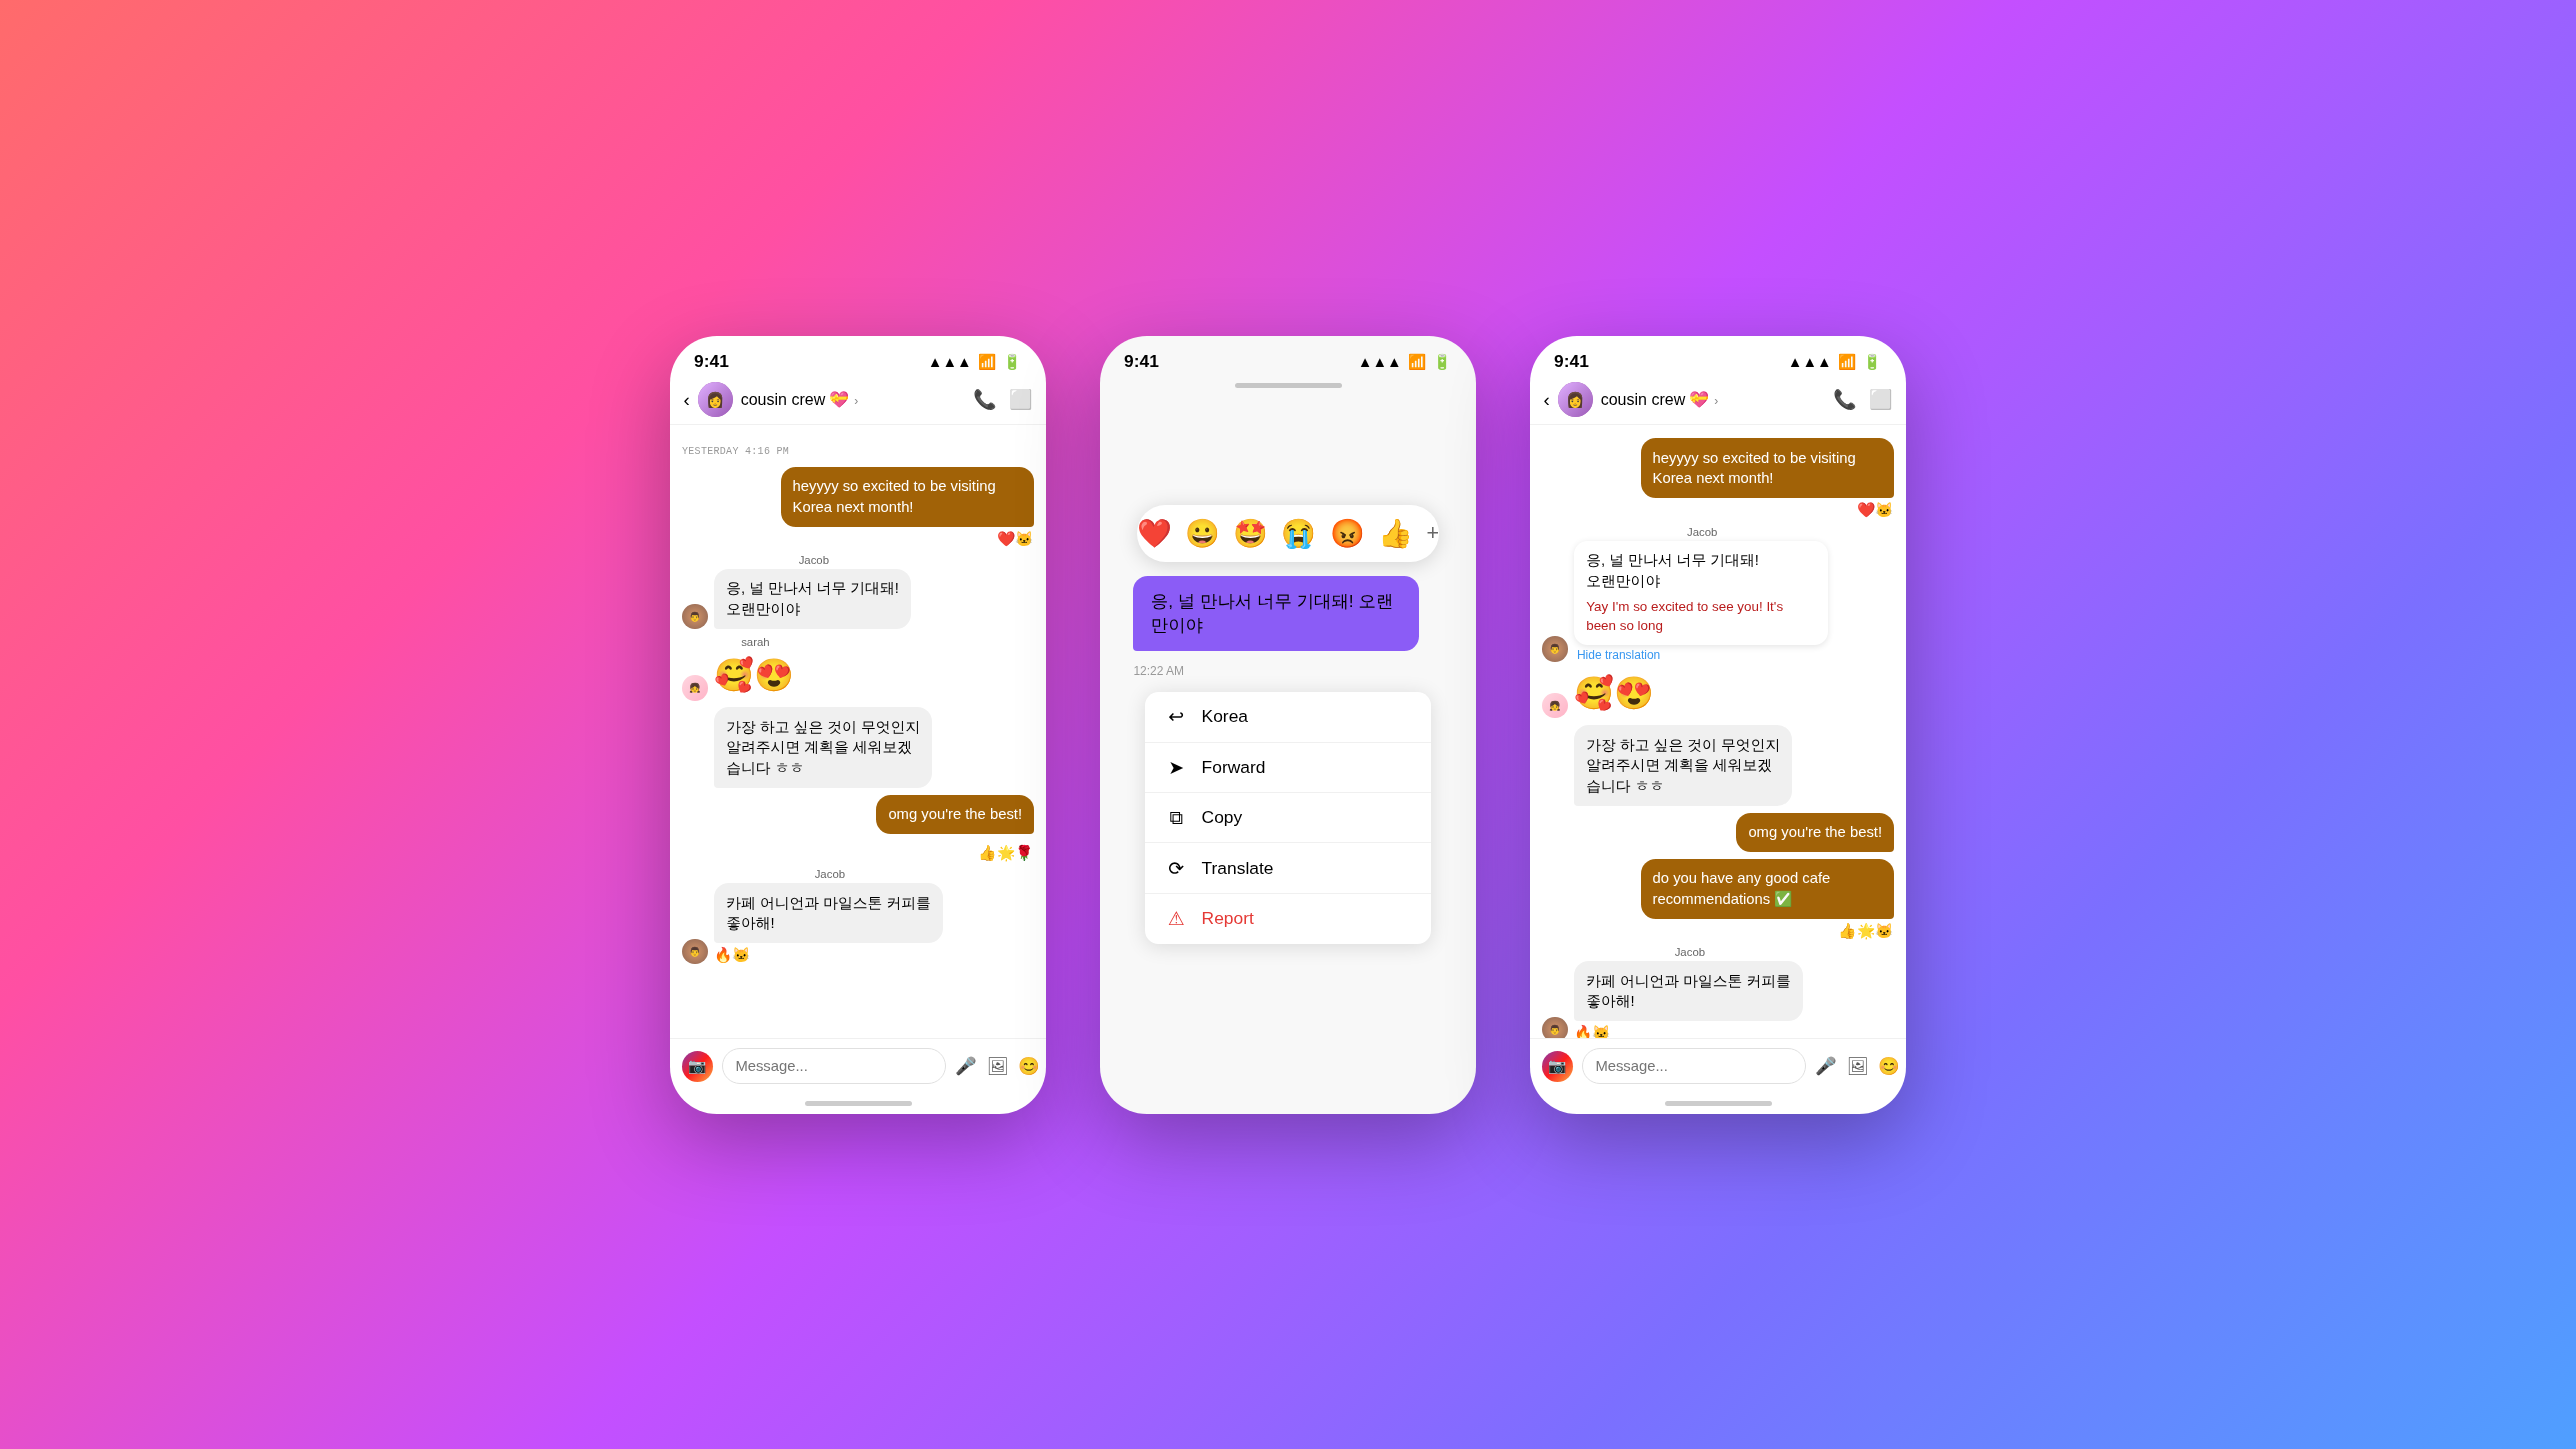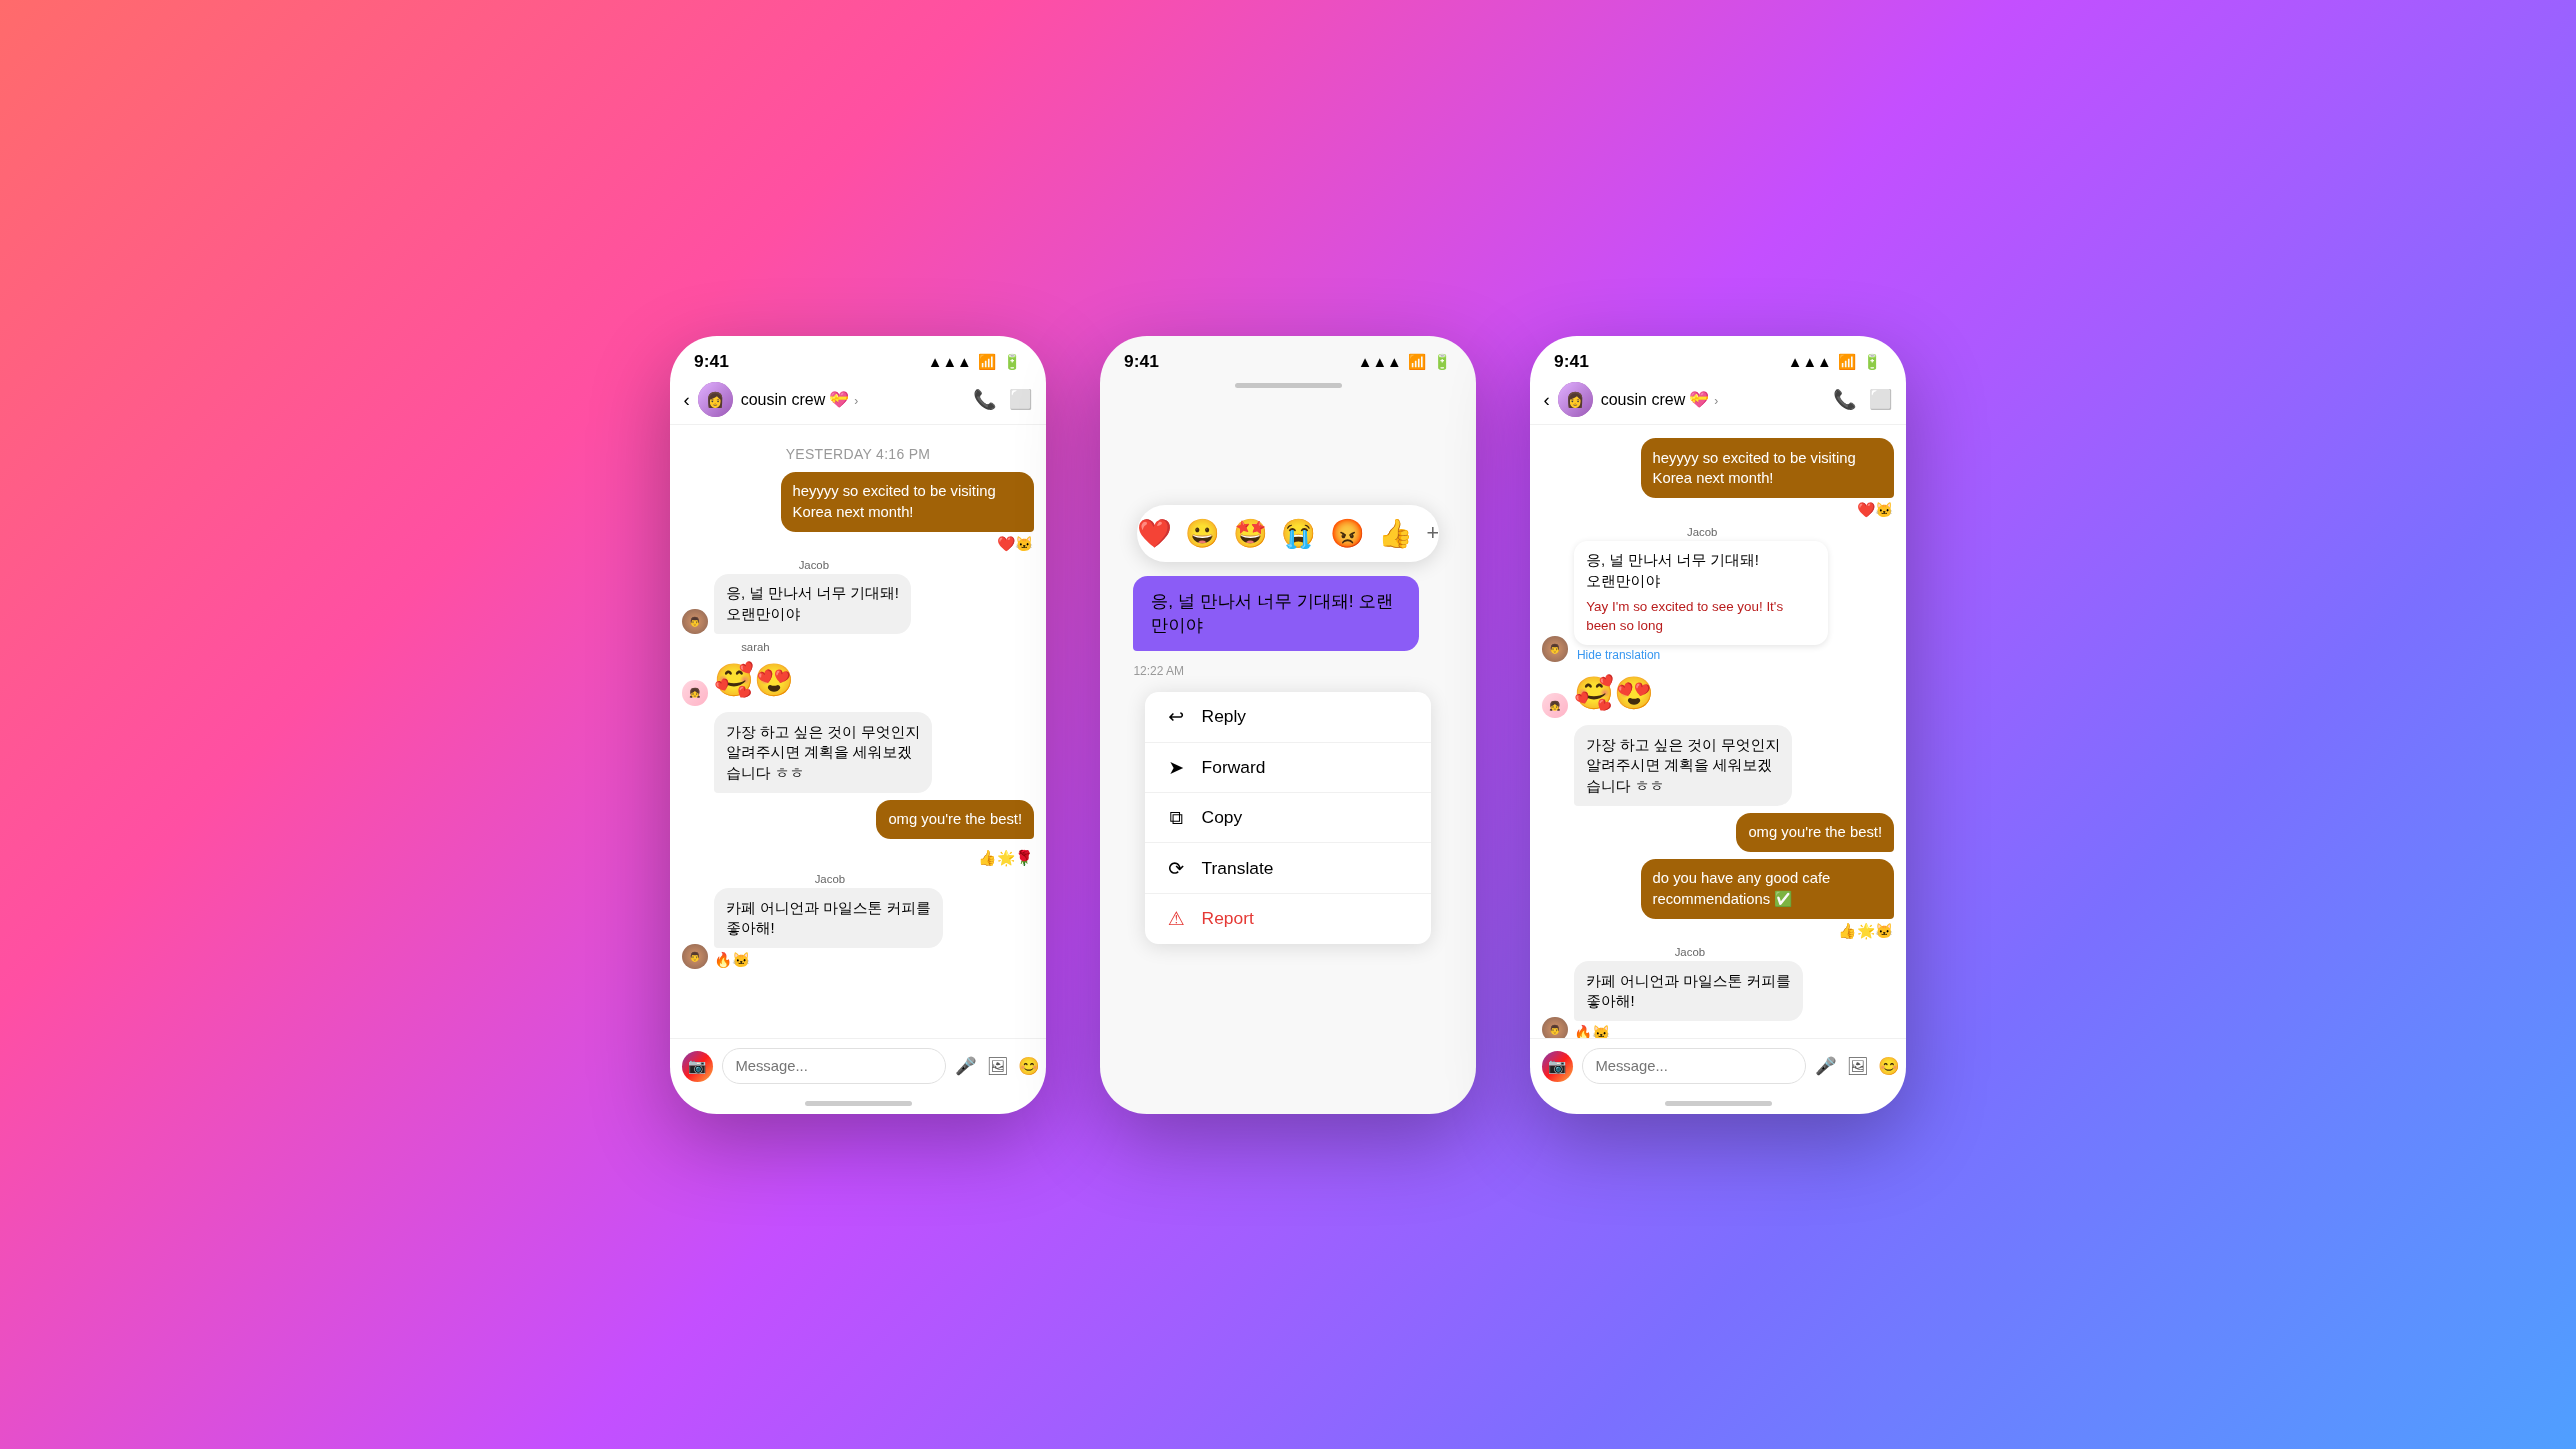--- a/index.html
+++ b/index.html
@@ -112,26 +112,26 @@
     
     .messages-area {
       flex: 1;
       overflow-y: auto;
       padding: 13.4px 12px;
       display: flex;
       flex-direction: column;
       gap: 4px;
     }
     .date-separator {
-      text-align: center;
-      font-size: 14px;
+      font-size: 10px;
       color: #999;
       font-weight: 500;
       margin: 8px 0 5.4px;
       letter-spacing: 0.3px;
+      font-family: Liberation Mono, monospace;
     }
     .message-row {
       display: flex;
       align-items: flex-end;
       gap: 6.7px;
       margin-bottom: 2.7px;
     }
     .message-row.sent {
       flex-direction: row-reverse;
     }
@@ -478,21 +478,21 @@
 
     <div class="context-message-bubble">
       <span>응, 널 만나서 너무 기대돼!
 오랜만이야</span>
     </div>
     <div class="context-time">12:22 AM</div>
 
     <div class="context-menu">
       <div class="context-menu-item">
         <span class="menu-icon">↩</span>
-        <span>Reply</span>
+        <span>Korea</span>
       </div>
       <div class="context-menu-item">
         <span class="menu-icon">➤</span>
         <span>Forward</span>
       </div>
       <div class="context-menu-item">
         <span class="menu-icon">⧉</span>
         <span>Copy</span>
       </div>
       <div class="context-menu-item">

